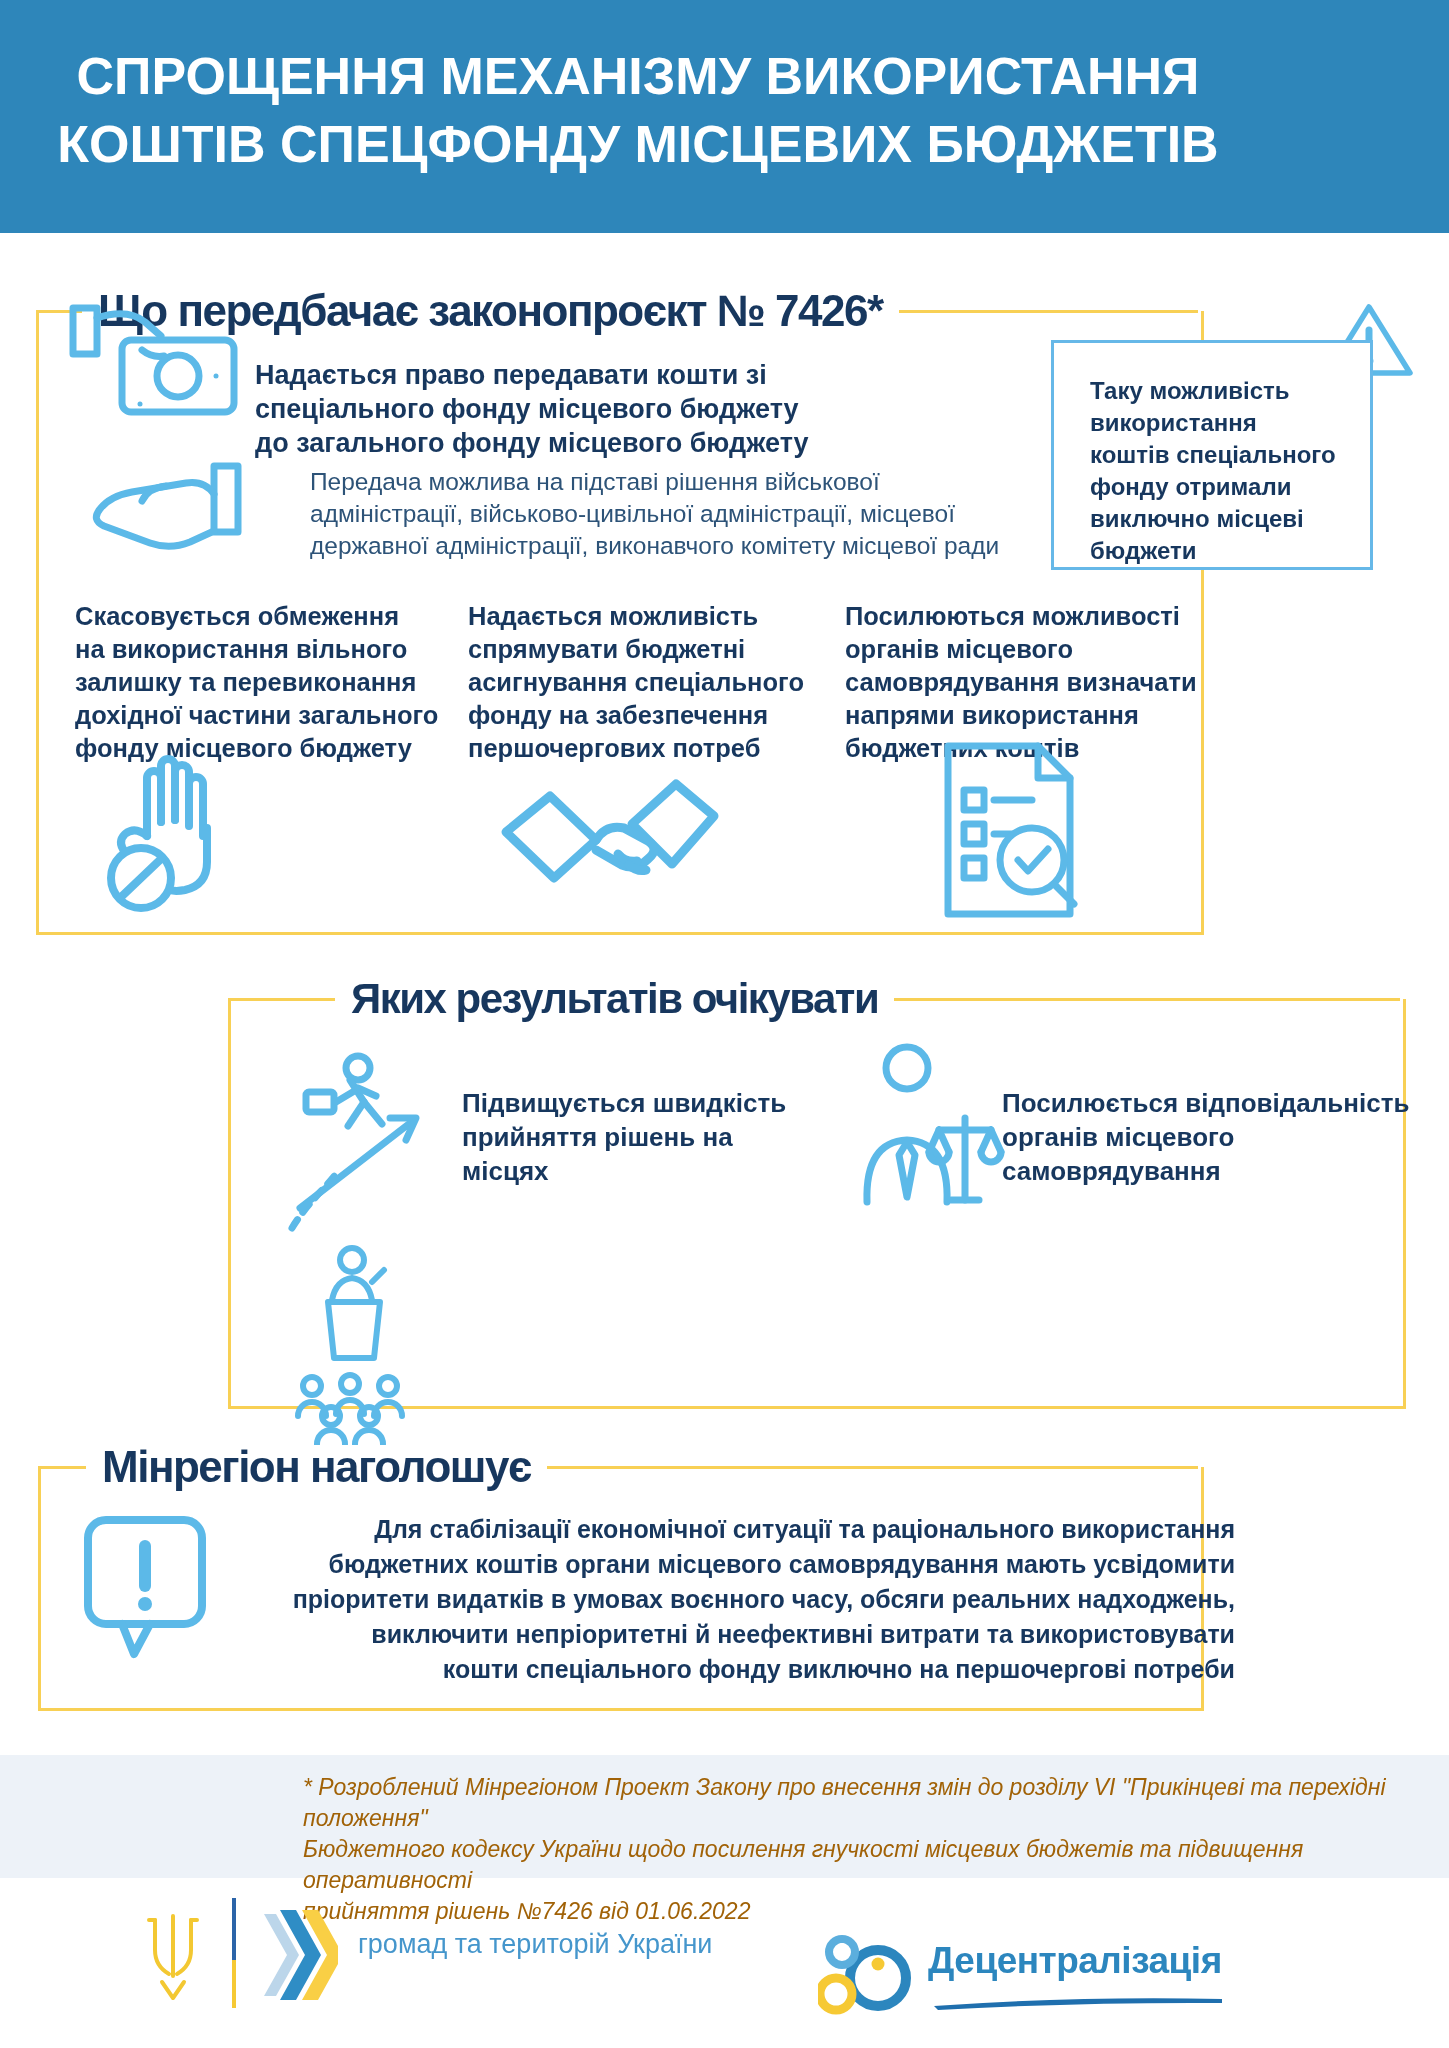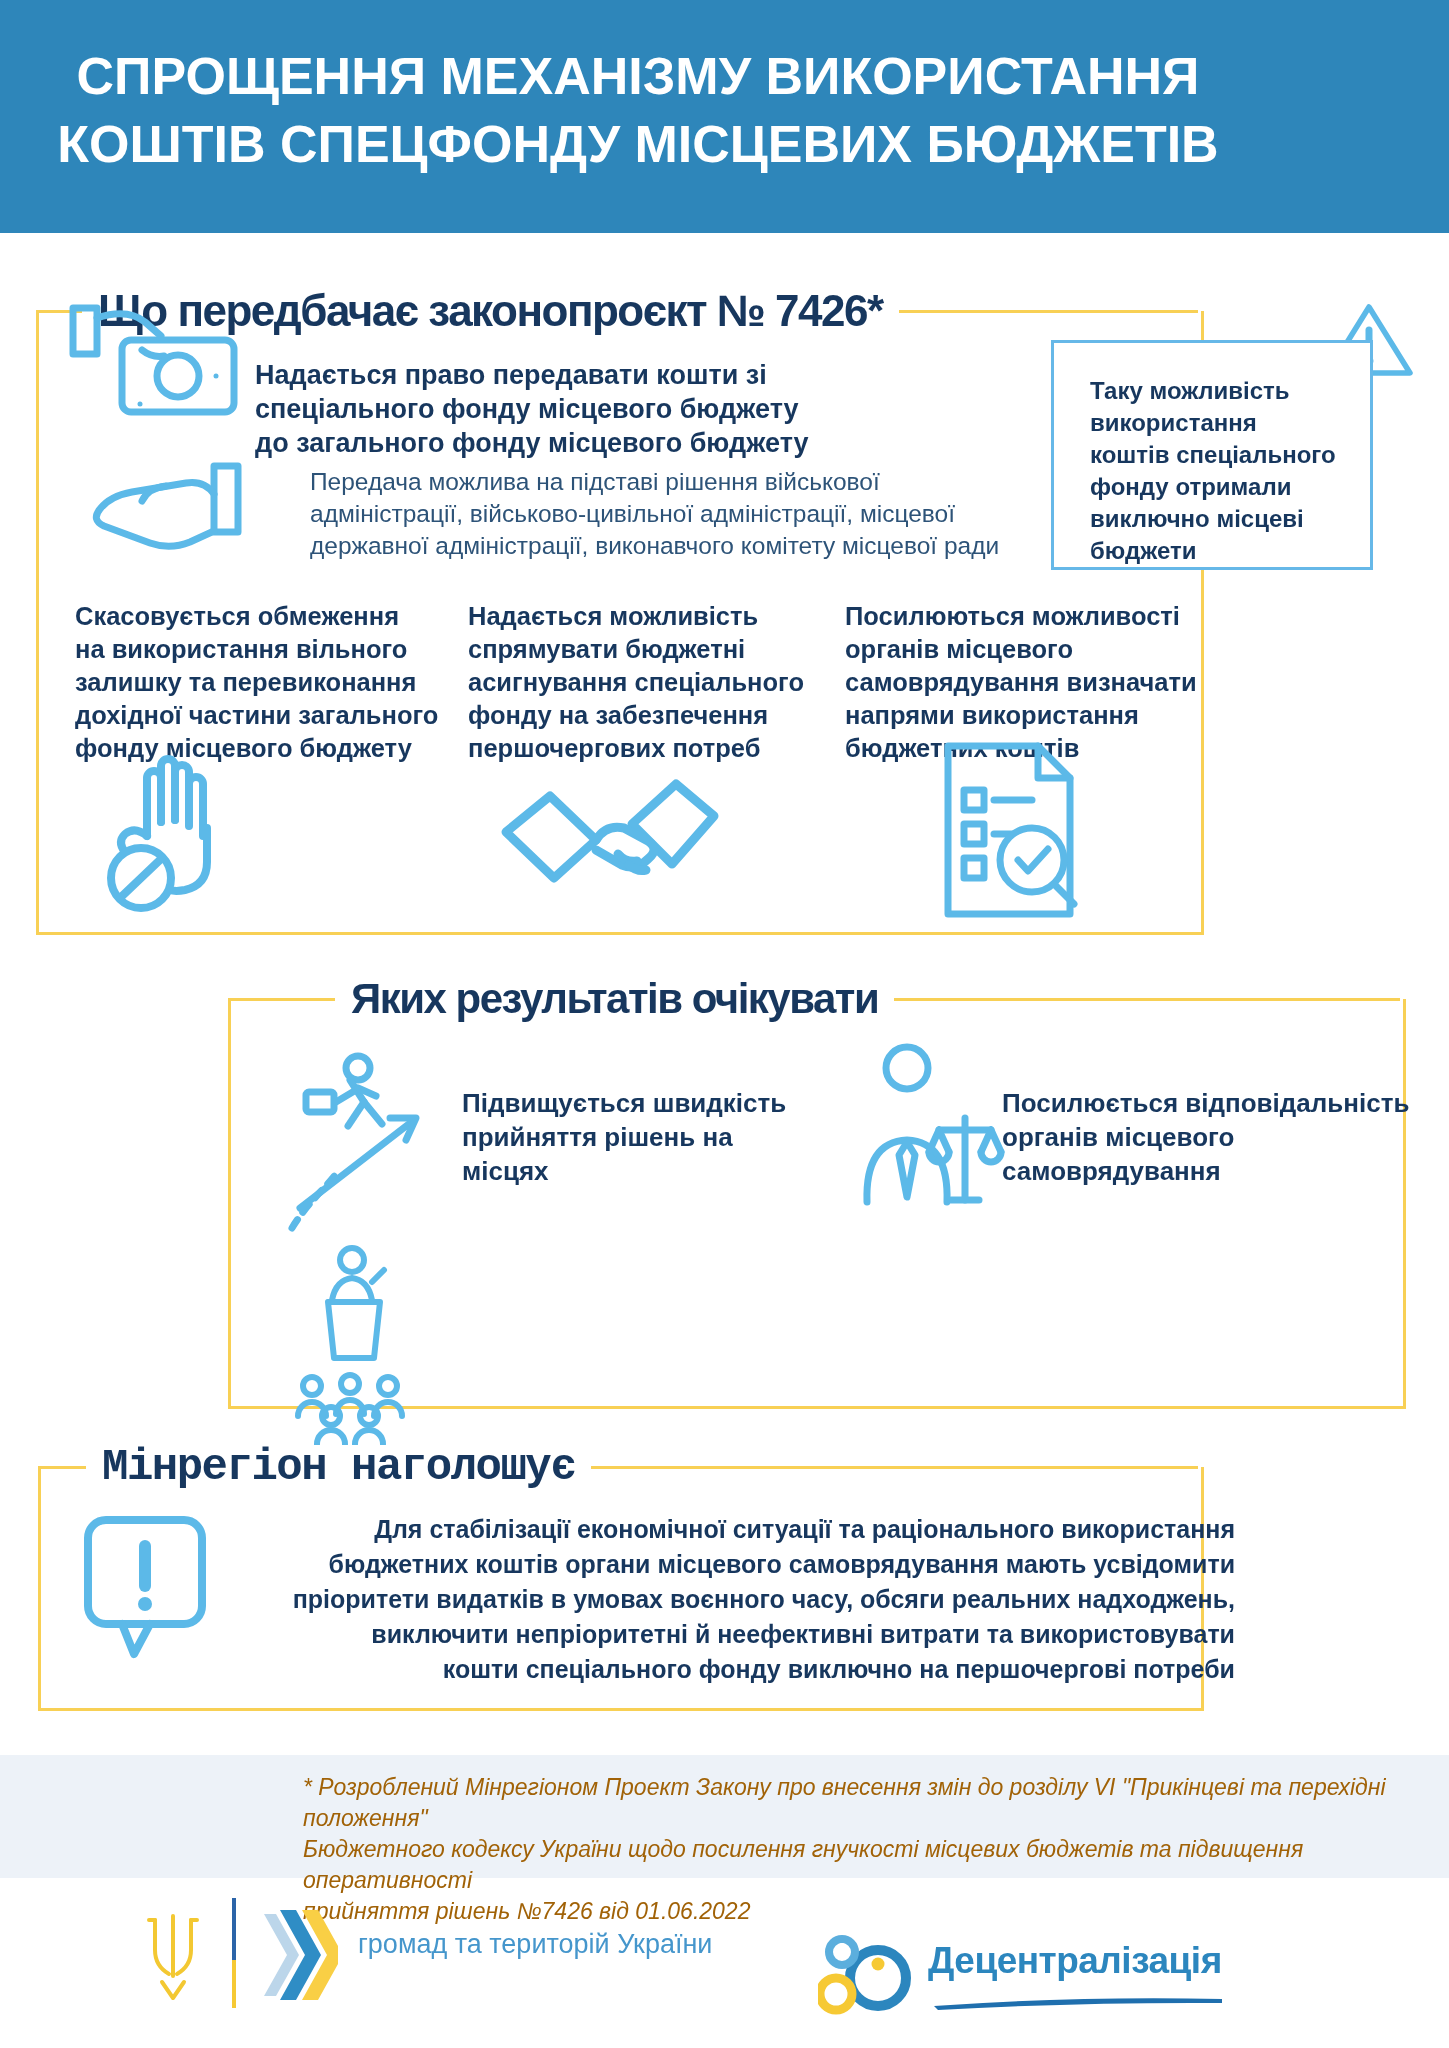--- a/index.html
+++ b/index.html
@@ -194,21 +194,21 @@
     <path d="M48 174 a14 14 0 0 1 28 0"></path>
     <circle cx="100" cy="146" r="9"></circle>
     <path d="M86 176 a14 14 0 0 1 28 0"></path>
     <circle cx="43" cy="176" r="9"></circle>
     <path d="M29 204 a14 14 0 0 1 28 0"></path>
     <circle cx="81" cy="176" r="9"></circle>
     <path d="M67 204 a14 14 0 0 1 28 0"></path>
   </svg>
 
   <div class="sec" style="left:38px;top:1467px;width:1160px;height:241px;"></div>
-  <div class="sectop" style="left:38px;top:1441px;width:1160px;font-family:Liberation Mono, monospace;">
+  <div class="sectop" style="left:38px;top:1441px;width:1160px;">
     <div class="seg" style="width:48px;"></div>
     <div class="sectitle">Мінрегіон наголошує</div>
     <div class="seg fill"></div>
   </div>
 
   <svg class="abs ic" style="left:80px;top:1512px;" width="130" height="150" viewBox="0 0 130 150" stroke-width="8">
     <rect x="8" y="8" width="114" height="104" rx="18"></rect>
     <path d="M42 112 l12 30 l16 -30"></path>
     <path d="M65 34 V74" stroke-width="12"></path>
     <circle cx="65" cy="92" r="7" fill="#5CB9E8" stroke="none"></circle>

